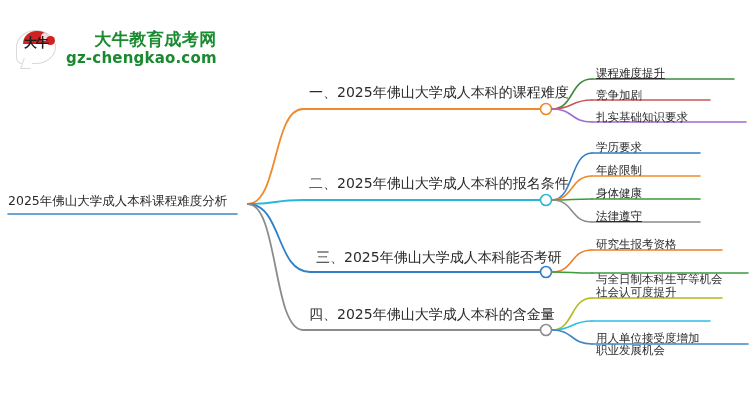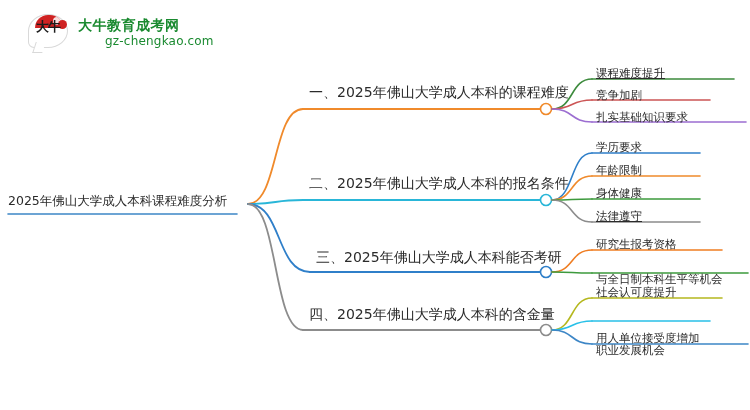--- a/index.html
+++ b/index.html
@@ -12,26 +12,26 @@
     height: 410px;
     position: relative;
     overflow: hidden;
     font-family: "Liberation Sans", "DejaVu Sans", sans-serif;
   }
 
   
   #site-header {
     position: absolute;
     left: 0;
-    top: 0;
+    top: 16px;
     width: 190px;
     height: 65px;
     display: flex;
     align-items: center;
-    padding-left: 28px;
+    padding-left: 16px;
     box-sizing: border-box;
   }
   #brand-mark {
     position: relative;
     width: 42px;
     height: 42px;
     flex: 0 0 42px;
     margin-right: 8px;
   }
   #brand-mark .bubble {
@@ -84,35 +84,35 @@
     font-family: "DejaVu Sans", sans-serif;
     font-size: 13px;
     font-weight: bold;
     color: #1c1c1c;
     letter-spacing: -1px;
     line-height: 11px;
   }
   #brand-text { line-height: 1; }
   #brand-name {
     font-family: "DejaVu Sans", sans-serif;
-    font-size: 14px;
+    font-size: 17px;
     font-weight: bold;
     color: #1a8a30;
     letter-spacing: .5px;
     white-space: nowrap;
+    text-align: right;
   }
   #brand-url {
     margin-top: 3px;
     font-family: "DejaVu Sans", sans-serif;
-    font-size: 12px;
-    font-weight: normal;
+    font-size: 15px;
+    font-weight: bold;
     color: #1a8a30;
     letter-spacing: .2px;
     white-space: nowrap;
-    margin-left: 27px;
   }
 
   
   #mindmap-canvas {
     position: absolute;
     left: 0; top: 0;
     width: 750px; height: 410px;
   }
   #mindmap-svg {
     position: absolute;

